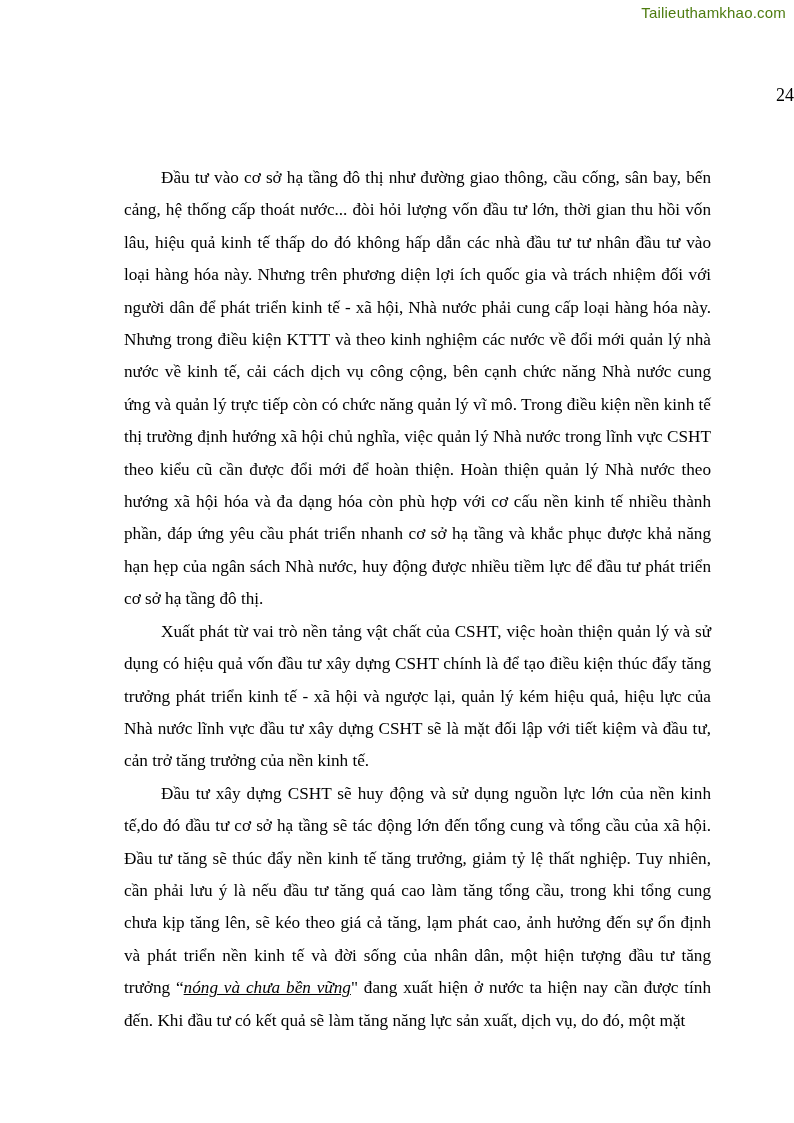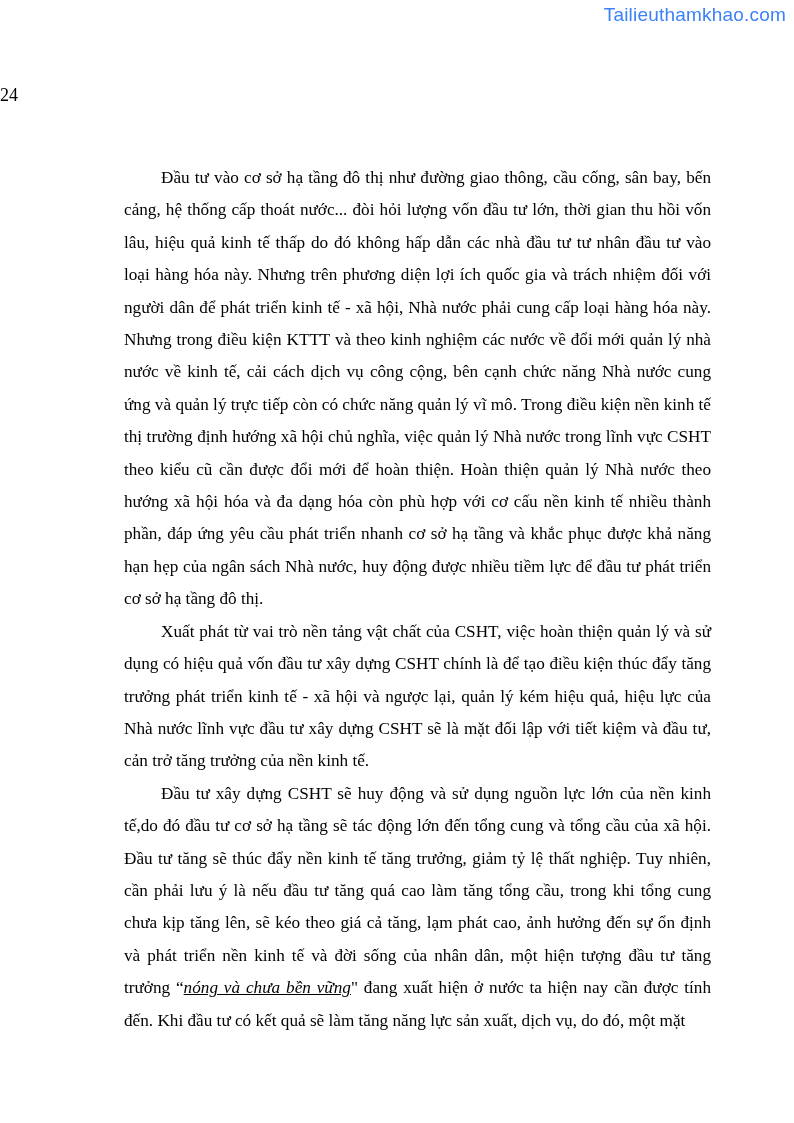--- a/index.html
+++ b/index.html
@@ -13,30 +13,30 @@
       position: relative;
       overflow: hidden;
       font-family: "Liberation Serif", "DejaVu Serif", serif;
       color: #000000;
     }
     .watermark {
       position: absolute;
       top: 4px;
       right: 8px;
       font-family: "Liberation Sans", "DejaVu Sans", sans-serif;
-      font-size: 19px;
-      color: #3b82f6;
+      font-size: 15px;
+      color: #4d7c0f;
       letter-spacing: 0.2px;
     }
     .page-number {
       position: absolute;
       top: 84px;
       left: 0;
       width: 794px;
-      text-align: left;
+      text-align: right;
       font-size: 18px;
       line-height: 22px;
     }
     .content {
       position: absolute;
       top: 124px;
       left: 124px;
       width: 587px;
       margin-top: 38px;
     }

